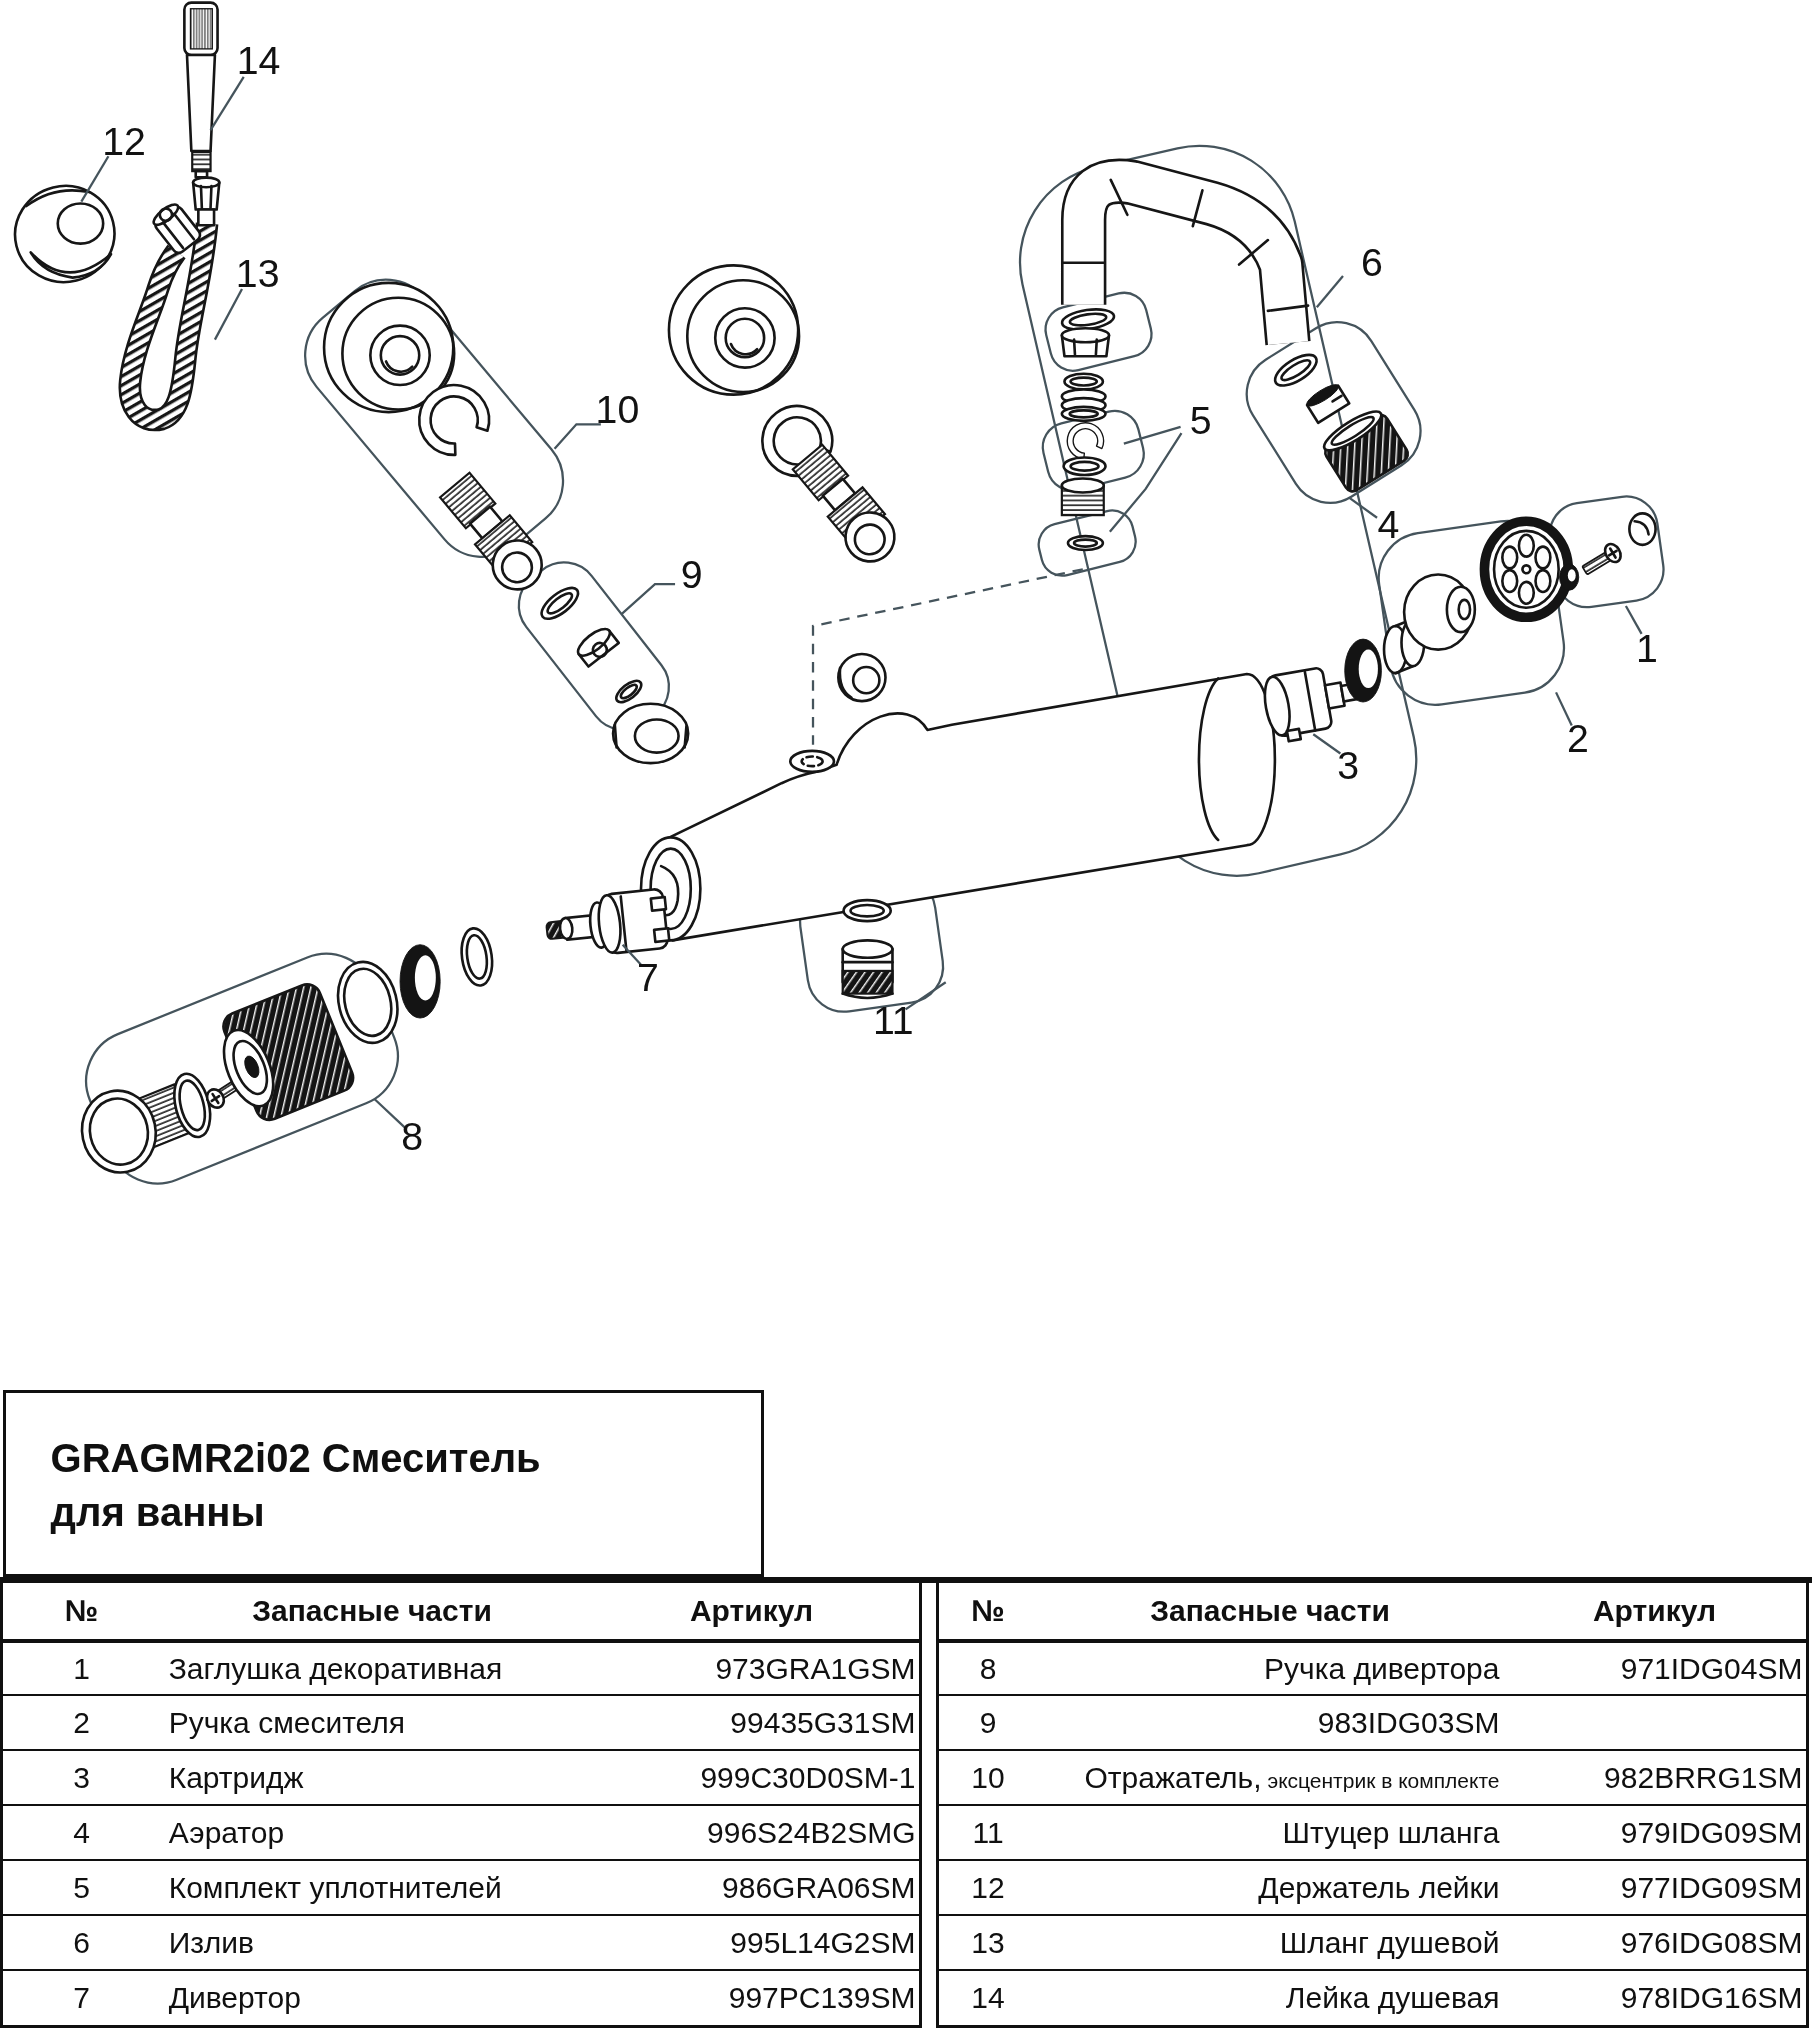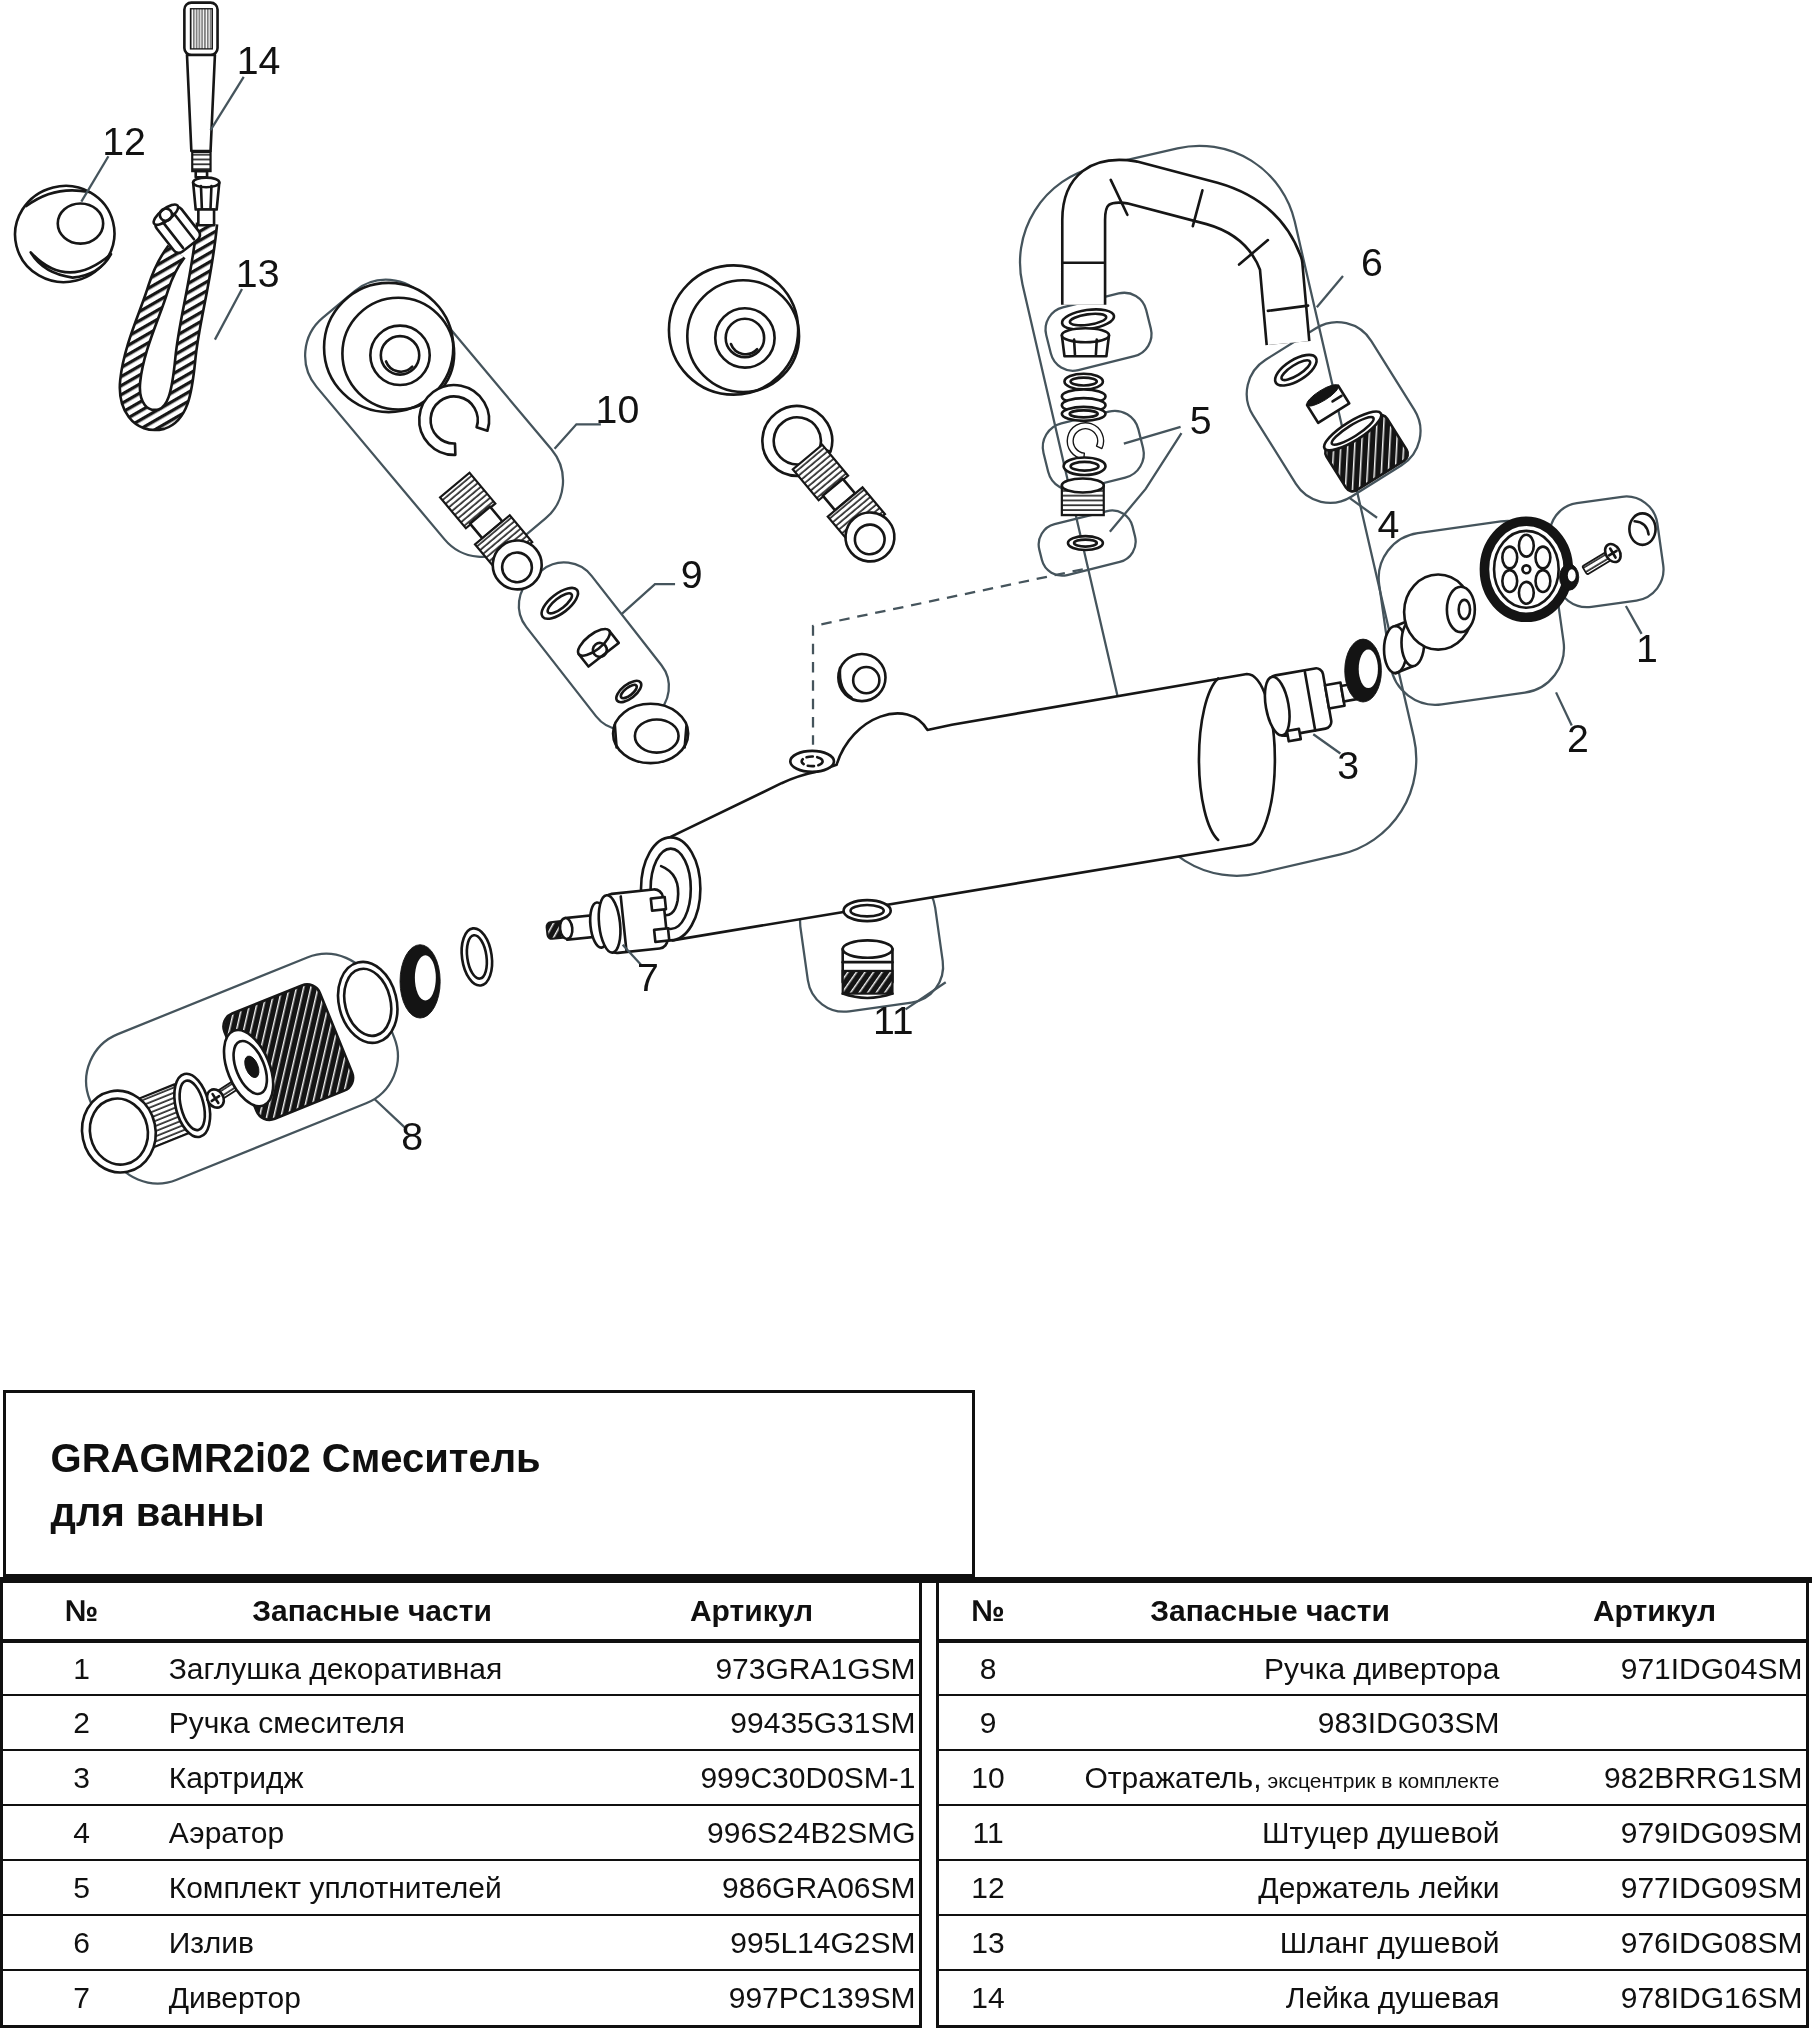--- a/index.html
+++ b/index.html
@@ -6,21 +6,21 @@
   .stage{position:relative;width:1812px;height:2028px;background:#fff;
          font-family:"Liberation Sans",sans-serif;color:#101010;overflow:hidden;}
   svg{position:absolute;left:0;top:0;}
   .ln{stroke:#161616;stroke-width:3;fill:none;stroke-linecap:round;stroke-linejoin:round;}
   .fw{fill:#ffffff;stroke:#161616;stroke-width:3;stroke-linejoin:round;}
   .fb{fill:#141414;stroke:#141414;}
   .cb{fill:none;stroke:#45545c;stroke-width:2.6;}
   .ld{fill:none;stroke:#45545c;stroke-width:2.6;}
   .cl{font-family:"Liberation Sans",sans-serif;font-size:45px;fill:#121212;}
 
-  .title-box{position:absolute;left:2.6px;top:1390px;width:972px;height:187px;
+  .title-box{position:absolute;left:2.6px;top:1390px;width:761px;height:187px;
              border:3.5px solid #101010;box-sizing:border-box;padding:38px 17.5px 0 45px;}
   .title-line{font-size:40px;font-weight:700;line-height:54px;}
 
   .tables{position:absolute;left:0;top:1577px;width:1812px;height:451px;
           border-top:6.1px solid #101010;box-sizing:border-box;display:flex;}
   .ptable{box-sizing:border-box;border-left:3.5px solid #101010;border-right:3.5px solid #101010;
           border-bottom:3.5px solid #101010;background:#fff;}
   .ptable.left{width:922px;}
   .ptable.right{margin-left:14px;width:873px;}
   .trow{display:grid;height:55px;border-top:2.6px solid #101010;align-items:center;
@@ -450,21 +450,21 @@
             <div class="cell c-num">9</div>
             <div class="cell c-art">983IDG03SM</div>
           </div>
           <div class="trow">
             <div class="cell c-num">10</div>
             <div class="cell c-name">Отражатель,<span class="small"> эксцентрик в комплекте</span></div>
             <div class="cell c-art">982BRRG1SM</div>
           </div>
           <div class="trow">
             <div class="cell c-num">11</div>
-            <div class="cell c-name">Штуцер душевой</div>
+            <div class="cell c-name">Штуцер шланга</div>
             <div class="cell c-art">979IDG09SM</div>
           </div>
           <div class="trow">
             <div class="cell c-num">12</div>
             <div class="cell c-name">Держатель лейки</div>
             <div class="cell c-art">977IDG09SM</div>
           </div>
           <div class="trow">
             <div class="cell c-num">13</div>
             <div class="cell c-name">Шланг душевой</div>

